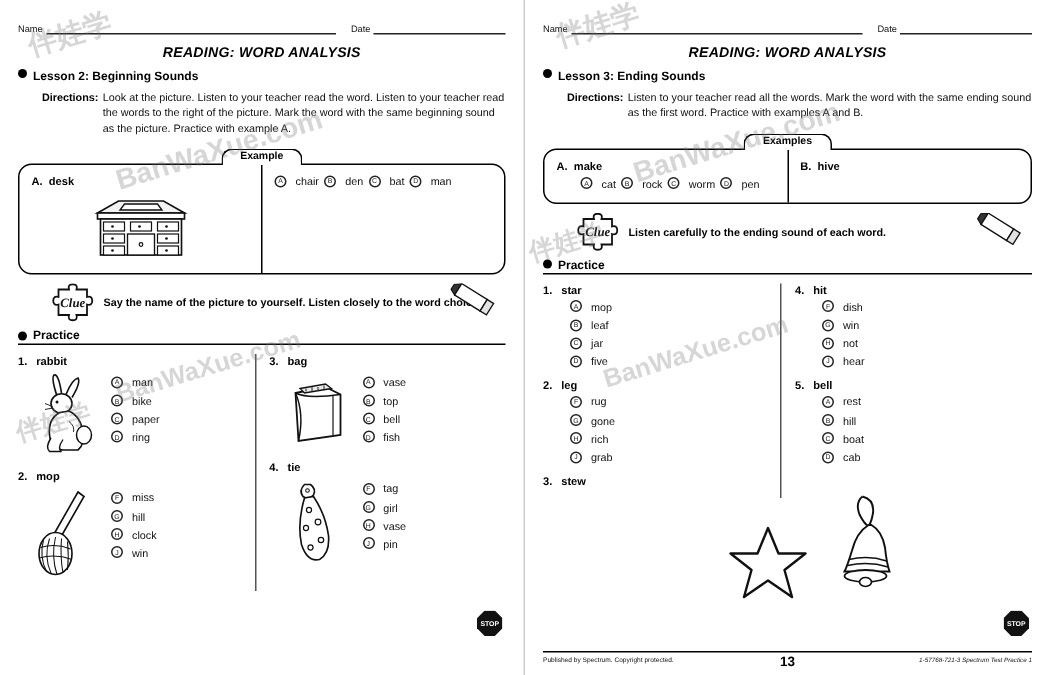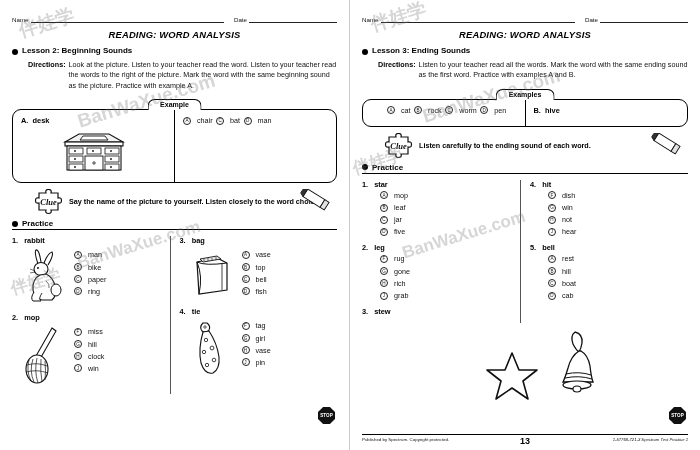--- a/index.html
+++ b/index.html
@@ -40,21 +40,21 @@
   }
   .title-bar .bar {
     flex: 1; height: 3.2px; background: #000;
   }
   .title-bar .ttl {
     font-size: 9.4px; font-weight: bold; font-style: italic;
     letter-spacing: .2px; padding: 0 5px; white-space: nowrap;
   }
 
   .lesson {
-    display: flex; align-items: flex-end; gap: 4px;
+    display: flex; align-items: flex-start; gap: 4px;
     margin-top: 6px;
   }
   .lesson .dot {
     width: 6px; height: 6px; border-radius: 50%; background: #000;
   }
   .lesson .txt { font-size: 8px; font-weight: bold; }
 
   .directions {
     display: flex; margin-top: 5px; padding-left: 16px;
   }
@@ -218,20 +218,24 @@
           </div>
         </div>
       </div>
       <div class="half bordered">
         <div class="choices">
           <div class="choice">
             <span class="bub">A</span>
             <span class="w">chair</span>
           </div>
           <div class="choice">
+            <span class="bub">B</span>
+            <span class="w">den</span>
+          </div>
+          <div class="choice">
             <span class="bub">C</span>
             <span class="w">bat</span>
           </div>
           <div class="choice">
             <span class="bub">D</span>
             <span class="w">man</span>
           </div>
         </div>
       </div>
     </div>
@@ -456,20 +460,24 @@
       <span class="dlbl">Directions:</span>
       <span class="dtxt">Listen to your teacher read all the words. Mark the word with the same ending sound as the first word. Practice with examples A and B.</span>
     </div>
 
     <div class="extab-wrap">
       <div class="extab">Examples</div>
     </div>
 
     <div class="exbox">
       <div class="half">
+        <div class="item-head">
+          <span>A.</span>
+          &nbsp;<span>make</span>
+        </div>
         <div class="choices" style="padding-left:16px;">
           <div class="choice">
             <span class="bub">A</span>
             <span class="w">cat</span>
           </div>
           <div class="choice">
             <span class="bub">B</span>
             <span class="w">rock</span>
           </div>
           <div class="choice">

